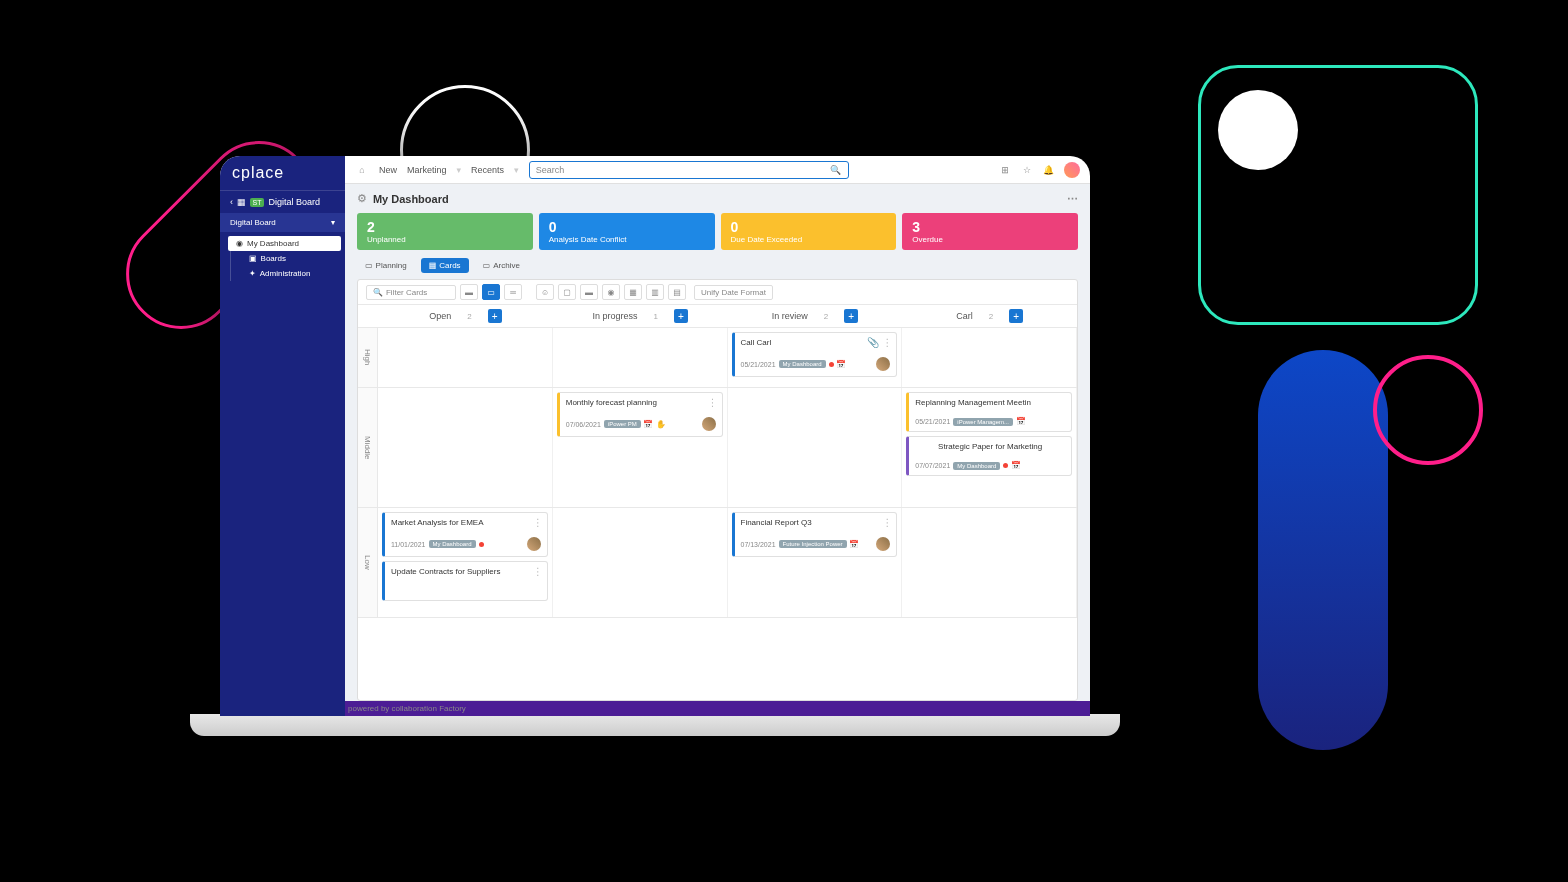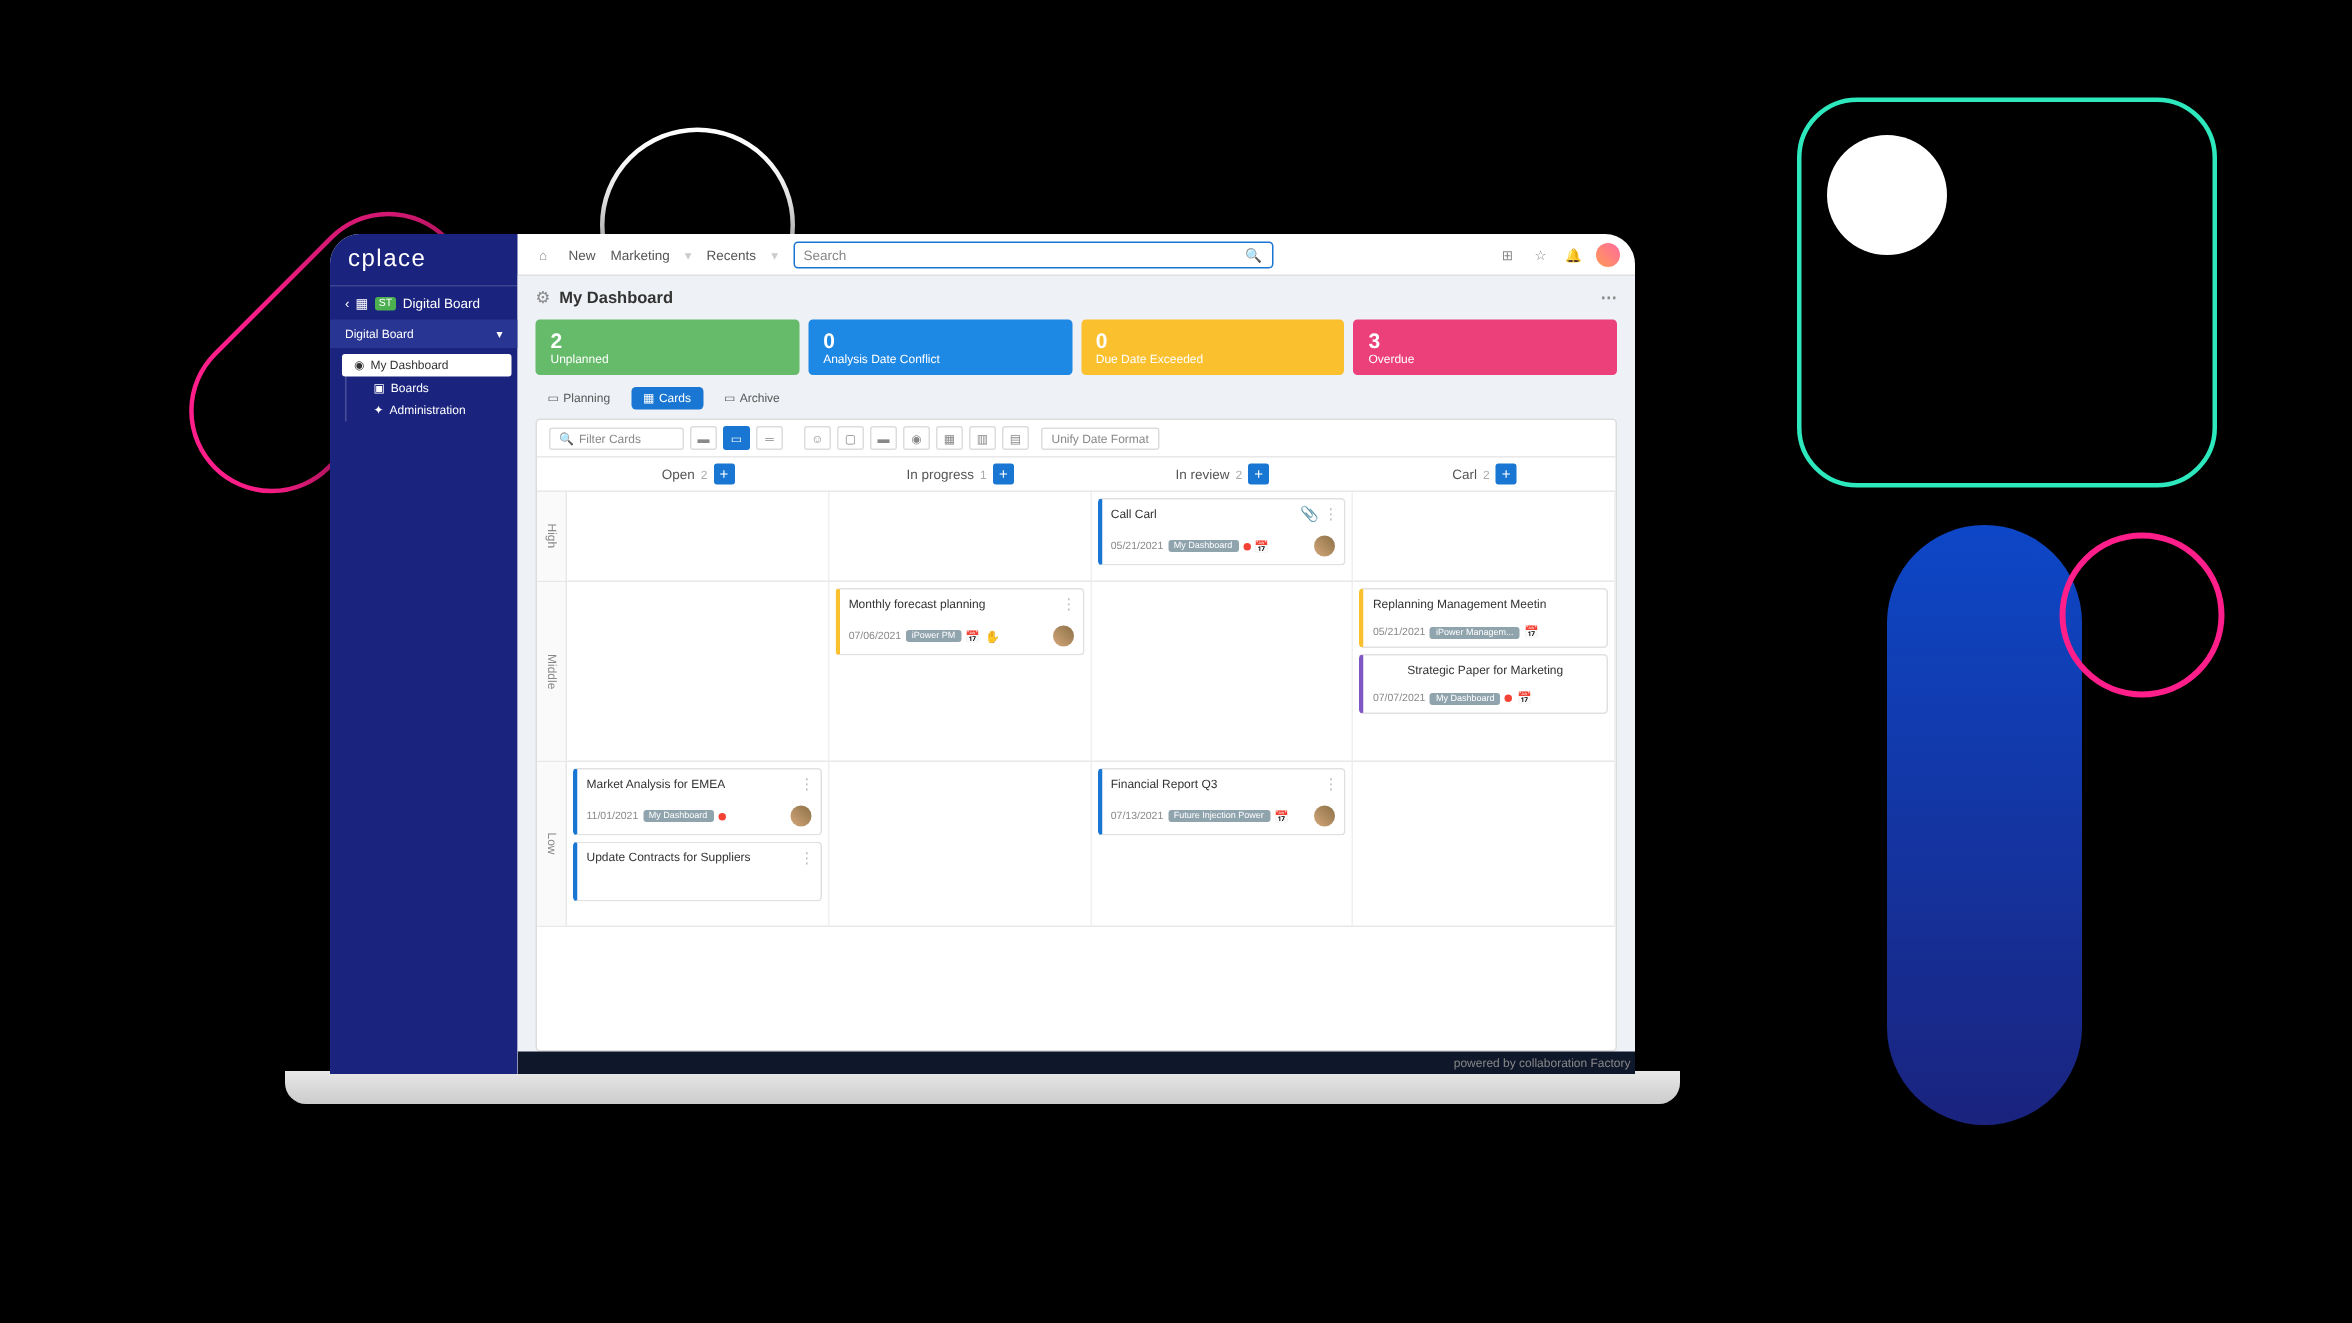--- a/index.html
+++ b/index.html
@@ -65,21 +65,21 @@
 .board-title .actions { margin-left: auto; display: flex; gap: 6px; }
 .board-toolbar { padding: 4px 8px; border-bottom: 1px solid #e8e8e8; display: flex; align-items: center; gap: 4px; font-size: 8px; color: #888; }
 .filter-input { border: 1px solid #ddd; border-radius: 2px; padding: 2px 6px; width: 90px; font-size: 8px; display: flex; align-items: center; gap: 3px; }
 .tb-btn { width: 18px; height: 16px; border: 1px solid #ddd; border-radius: 2px; background: #fff; display: flex; align-items: center; justify-content: center; cursor: pointer; }
 .tb-btn.on { background: #1976d2; border-color: #1976d2; color: #fff; }
 .unify { border: 1px solid #ddd; padding: 2px 6px; border-radius: 2px; margin-left: 4px; }
 
 
 .kanban-head { display: flex; border-bottom: 1px solid #e8e8e8; }
 .kh-spacer { width: 20px; }
-.kh-col { flex: 1; padding: 4px; display: flex; justify-content: center; align-items: center; gap: 4px; font-size: 9px; color: #555; }
+.kh-col { flex: 1; padding: 4px; display: flex; justify-content: center; align-items: center; gap: 16px; font-size: 9px; color: #555; }
 .kh-col .count { color: #aaa; font-size: 8px; }
 .add-btn { width: 14px; height: 14px; background: #1976d2; color: #fff; border-radius: 2px; display: flex; align-items: center; justify-content: center; font-size: 10px; cursor: pointer; }
 
 .kanban-rows { flex: 1; overflow-y: auto; }
 .kanban-row { display: flex; border-bottom: 1px solid #e8e8e8; min-height: 60px; }
 .row-label { width: 20px; writing-mode: vertical-lr; text-align: center; font-size: 8px; color: #888; padding: 6px 0; background: #fafafa; border-right: 1px solid #e8e8e8; display: flex; align-items: center; justify-content: center; }
 .row-cells { flex: 1; display: flex; }
 .cell { flex: 1; padding: 4px; border-right: 1px solid #f0f0f0; display: flex; flex-direction: column; gap: 4px; }
 
 
@@ -89,21 +89,21 @@
 .card.purple { border-left-color: #7e57c2; text-align: center; }
 .card-title { color: #333; margin-bottom: 10px; }
 .card-meta { display: flex; align-items: center; gap: 3px; font-size: 7px; color: #888; }
 .card-date { color: #888; }
 .card-tag { background: #90a4ae; color: #fff; padding: 1px 4px; border-radius: 2px; font-size: 6px; }
 .card-avatar { width: 14px; height: 14px; border-radius: 50%; background: linear-gradient(45deg, #d4a87a, #8b6f47); margin-left: auto; }
 .card-menu { position: absolute; top: 4px; right: 4px; color: #bbb; font-size: 10px; }
 .dot-red { width: 5px; height: 5px; background: #f44336; border-radius: 50%; }
 .mini-icon { font-size: 8px; }
 
-.footer { text-align: right; font-size: 8px; color: #888; padding: 3px; background: #0f172a; }
+.footer { text-align: left; font-size: 8px; color: #888; padding: 3px; background: #4c1d95; }
 </style>
 </head>
 <body>
 
 <div class="shape-pink-pill"></div>
 <div class="shape-white-circle-top"></div>
 <div class="shape-teal-rect"></div>
 <div class="shape-white-circle-inner"></div>
 <div class="shape-blue-pill"></div>
 <div class="shape-pink-circle"></div>

